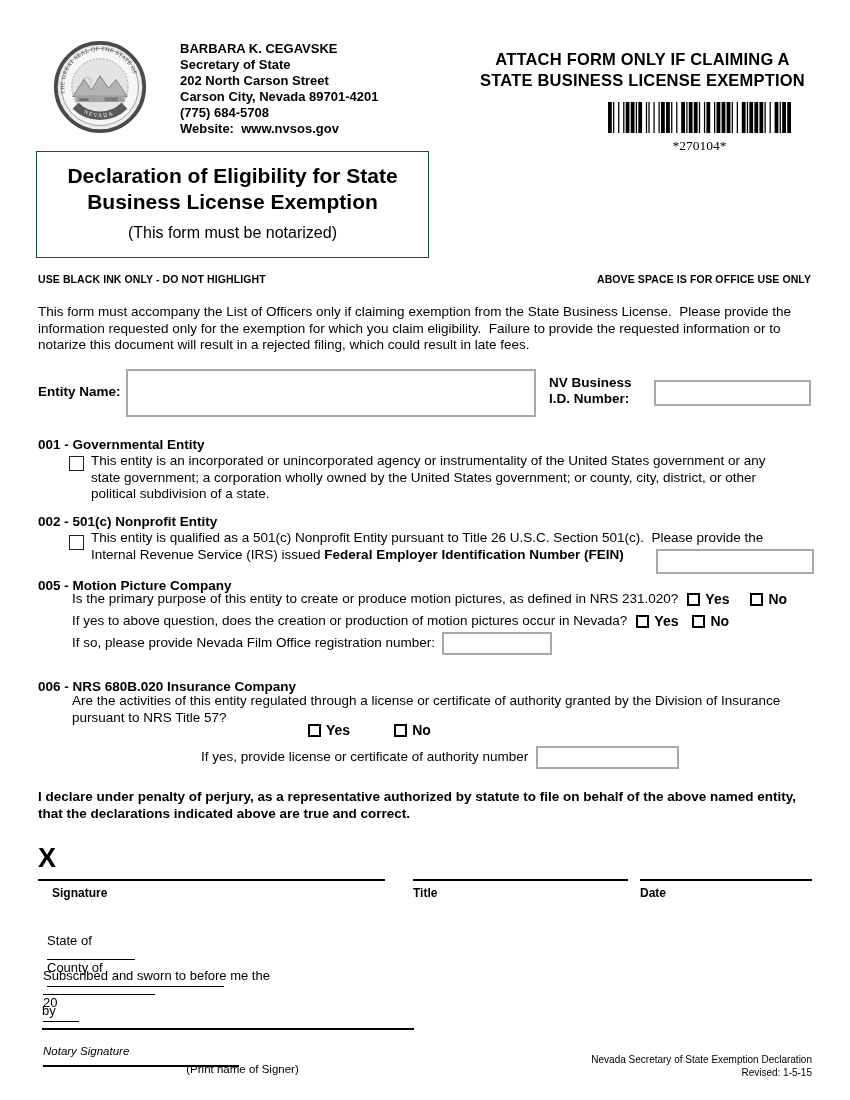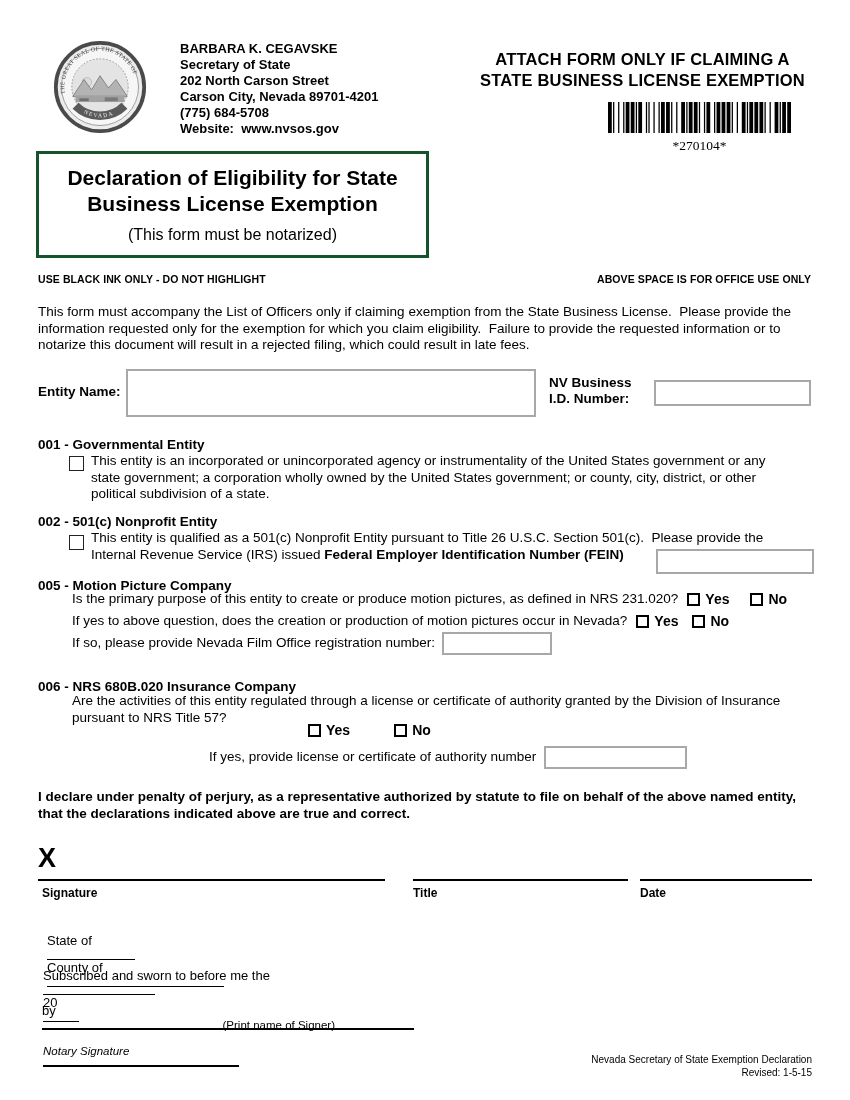--- a/index.html
+++ b/index.html
@@ -10,21 +10,21 @@
     font-family:"Liberation Sans", sans-serif; overflow:hidden;
   }
   .abs { position:absolute; }
   .b { font-weight:bold; }
   .pre { white-space:pre-wrap; }
 
   .hdr-line { font-size:13px; font-weight:bold; line-height:16px; }
   .attach { font-size:16.5px; font-weight:bold; text-align:center; line-height:21px; letter-spacing:.2px; }
   .bc-num { font-family:"Liberation Serif", serif; font-size:13.5px; text-align:center; margin-top:1px; }
 
-  .title-box { border:3px solid #14532d; text-align:center; padding-top:11px; }
+  .title-box { border:1px solid #14532d; text-align:center; padding-top:11px; }
   .title-box .t { font-size:21px; font-weight:bold; line-height:26px; }
   .title-box .s { font-size:16px; margin-top:9px; }
 
   .micro { font-size:10.5px; font-weight:bold; letter-spacing:.1px; }
   .body { font-size:13.5px; line-height:16.5px; }
   .sec-h { font-size:13.5px; font-weight:bold; }
 
   .cb { display:inline-block; width:13px; height:13px; border:2px solid #000; background:#fff; flex:0 0 auto; }
   .cb-lg { display:inline-block; width:15px; height:15px; border:1.5px solid #222; background:#fff; }
 
@@ -198,30 +198,30 @@
     <span class="yn">
       <span class="cb"></span>
       <span>Yes</span>
     </span>
     <span class="yn" style="margin-left:44px;">
       <span class="cb"></span>
       <span>No</span>
     </span>
   </div>
 
-  <div class="abs inline-row body" style="left:209px;top:746px;">
+  <div class="abs inline-row body" style="left:201px;top:746px;">
     <span>If yes, provide license or certificate of authority number</span>
     <input class="field" style="width: 143px; height: 23px; margin-left: 8px;" type="text" value="">
   </div>
 
   <div class="abs body b" style="left:38px;top:789px;width:760px;">I declare under penalty of perjury, as a representative authorized by statute to file on behalf of the above named entity, that the declarations indicated above are true and correct.</div>
 
   <div class="abs x-mark" style="left:38px;top:843px;">X</div>
   <div class="abs rule2" style="left:38px;top:879px;width:347px;"></div>
-  <div class="abs sig-label" style="left:42px;top:886px;">Signature</div>
+  <div class="abs sig-label" style="left:52px;top:886px;">Signature</div>
 
   <div class="abs rule2" style="left:413px;top:879px;width:215px;"></div>
   <div class="abs sig-label" style="left:413px;top:886px;">Title</div>
 
   <div class="abs rule2" style="left:640px;top:879px;width:172px;"></div>
   <div class="abs sig-label" style="left:640px;top:886px;">Date</div>
 
   <div class="abs notary-row" style="left:38px;top:933px;">
     <span>State of</span>
     <span class="rule1" style="width:88px;margin-left:8px;"></span>
@@ -233,21 +233,21 @@
     <span>Subscribed and sworn to before me the</span>
     <span class="rule1" style="width:112px;margin-left:4px;"></span>
     <span style="margin-left:5px;">20</span>
     <span class="rule1" style="width:36px;margin-left:2px;"></span>
   </div>
 
   <div class="abs notary-row" style="left:38px;top:1003px;">
     <span>by</span>
     <span style="width:372px;margin-left:4px;border-bottom:2px solid #000;height:12px;display:inline-block;"></span>
   </div>
-  <div class="abs hint" style="left:150px;top:1019px;width:185px;text-align:right;">(Print name of Signer)</div>
+  <div class="abs hint" style="left:150px;top:1063px;width:185px;">(Print name of Signer)</div>
 
   <div class="abs notary-row" style="left:38px;top:1045px;">
     <span class="it">Notary Signature</span>
     <span style="width:196px;margin-left:5px;border-bottom:2px solid #000;height:10px;display:inline-block;"></span>
   </div>
 
   <div class="abs footer" style="left:512px;top:1054px;width:300px;">
     <div>Nevada Secretary of State Exemption Declaration</div>
     <div>Revised:  1-5-15</div>
   </div>

